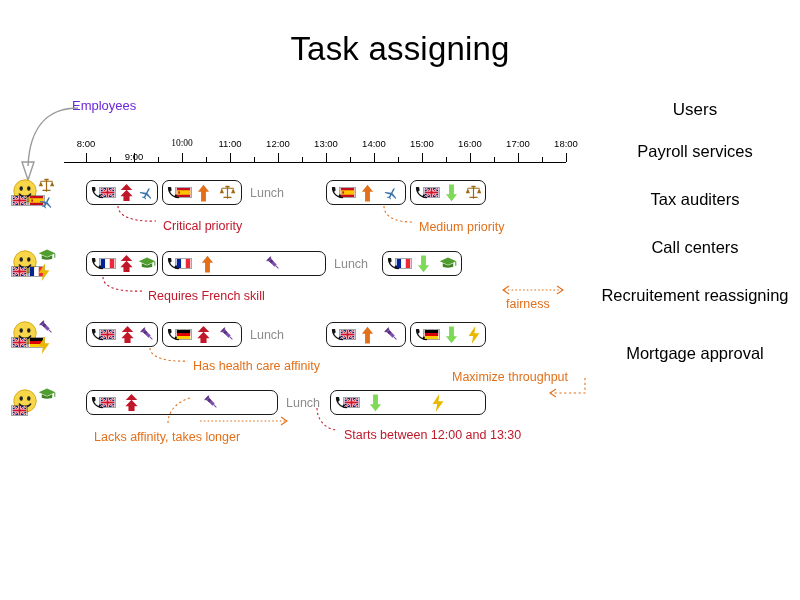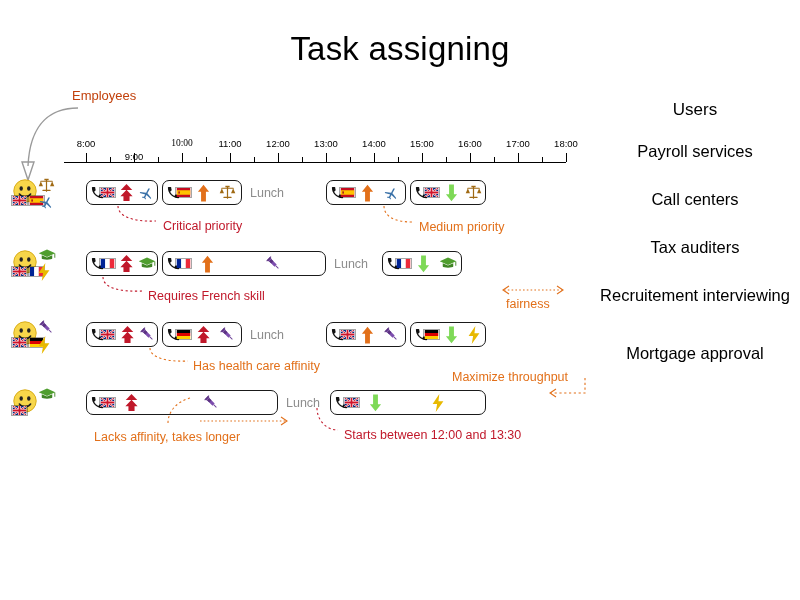--- a/index.html
+++ b/index.html
@@ -20,22 +20,22 @@
     letter-spacing:0.2px;
     margin-top:8px;
   }
   #page-subtitle{
     position:absolute;left:0;top:66px;width:800px;
     text-align:center;font-size:13.5px;font-weight:400;
   }
 
   
   #employees-label{
-    position:absolute;left:72px;top:88px;
-    font-size:13px;color:#c2410c;
+    position:absolute;left:72px;top:98px;
+    font-size:13px;color:#6d28d9;
   }
   #employees-arrow{position:absolute;left:8px;top:100px;}
 
   
   #users-col{
     position:absolute;left:595px;top:100px;width:200px;
     text-align:center;
   }
   #users-heading{font-size:17px;font-weight:normal;}
   .user-item{
@@ -103,23 +103,23 @@
   <div id="employees-label">Employees</div>
   <svg id="employees-arrow" width="80" height="90" viewBox="0 0 80 90">
     <path d="M70 8 C44 8, 22 22, 20 66" fill="none" stroke="#9a9a9a" stroke-width="1.4"></path>
     <path d="M20 80 L14 62 L26 62 Z" fill="none" stroke="#9a9a9a" stroke-width="1.4"></path>
   </svg>
 
   <div id="users-col">
     <div id="users-heading">Users</div>
     <div style="height:22px"></div>
     <div class="user-item" style="height:48px">Payroll services</div>
+    <div class="user-item" style="height:48px">Tax auditers</div>
     <div class="user-item" style="height:48px">Call centers</div>
-    <div class="user-item" style="height:48px">Tax auditers</div>
-    <div class="user-item" style="height:58px">Recruitement interviewing</div>
+    <div class="user-item" style="height:58px">Recruitement reassigning</div>
     <div class="user-item" style="height:48px">Mortgage approval</div>
   </div>
 
   <div id="timeline">
     <div id="axis-line" style="left: 64px; top: 162px; width: 502px;"></div>
     <div id="axis-ticks">
         <div class="tick major" style="left: 86px; top: 153px;"></div>
         <div class="tick minor" style="left: 110px; top: 157px;"></div>
         <div class="tick major" style="left: 134px; top: 153px;"></div>
         <div class="tick minor" style="left: 158px; top: 157px;"></div>

